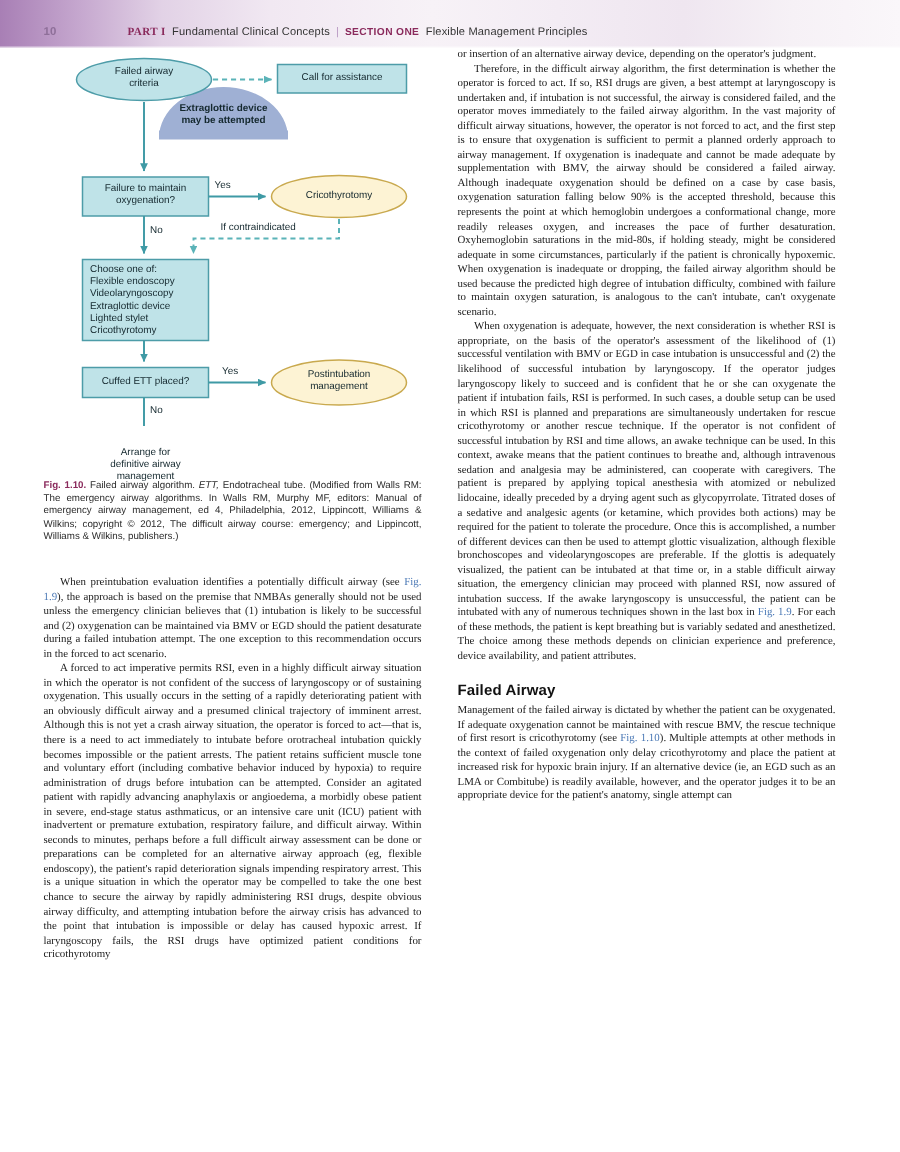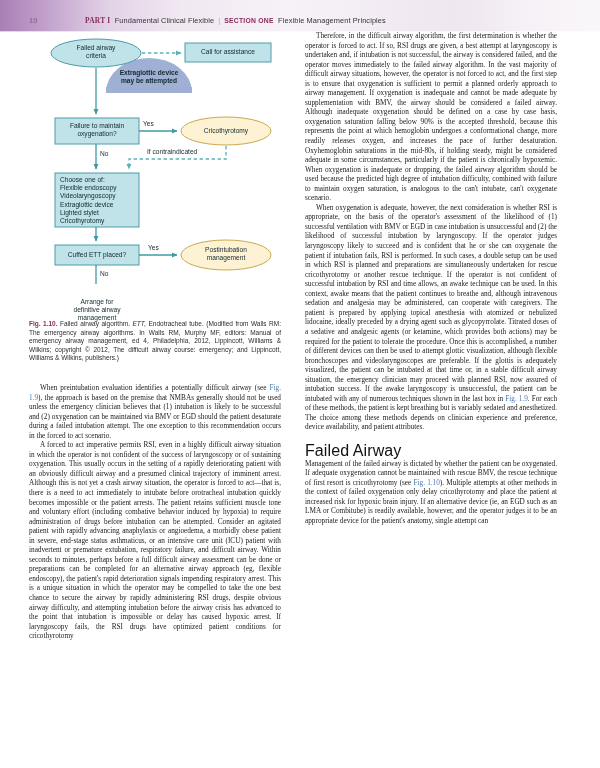--- a/index.html
+++ b/index.html
@@ -65,22 +65,22 @@
     hyphens: manual;
   }
   .col-left  { left: 29px; }
   .col-right { left: 305px; }
 
   .col p { margin: 0; text-indent: 11px; }
   .col p.noindent { text-indent: 0; }
 
   h2.section-head {
     font-family: "Liberation Sans", sans-serif;
-    font-size: 16px;
-    font-weight: normal;
+    font-size: 10px;
+    font-weight: bold;
     color: #111111;
     margin: 13px 0 4px 0;
     letter-spacing: 0.1px;
   }
   .xref { color: #4a78b5; }
 
   
   .figure {
     position: relative;
     width: 252px;
@@ -127,21 +127,21 @@
     top: 352px;
     width: 252px;
   }
 </style>
 </head>
 <body>
 
 <div class="header-band"></div>
 <div class="header-row">
   <span class="folio">10</span>
-  <span class="header-text"><span class="part-label">PART I</span><span class="head-plain">&nbsp;&nbsp;</span><span class="head-plain">Fundamental Clinical Flexible</span><span class="rule-bar">|</span><span class="sec-label">SECTION ONE</span><span class="head-plain">&nbsp;&nbsp;</span><span class="head-plain">Flexible Management Principles</span>
+  <span class="header-text"><span class="part-label">PART I</span><span class="head-plain">&nbsp;&nbsp;</span><span class="head-plain">Fundamental Clinical Concepts</span><span class="rule-bar">|</span><span class="sec-label">SECTION ONE</span><span class="head-plain">&nbsp;&nbsp;</span><span class="head-plain">Flexible Management Principles</span>
   </span>
 </div>
 
 <div class="page">
 
   <div class="col col-left">
 
     <div class="figure">
       <svg class="fig-canvas" viewBox="0 0 252 252">
         <defs>
@@ -230,19 +230,20 @@
     <span>Endotracheal tube.</span>
     <span>(Modified from Walls RM: The emergency airway algorithms. In Walls RM, Murphy MF, editors: Manual of emergency airway management, ed 4, Philadelphia, 2012, Lippincott, Williams &amp; Wilkins; copyright © 2012, The difficult airway course: emergency; and Lippincott, Williams &amp; Wilkins, publishers.)</span>
   </div>
 
   <div class="col lower-left-text">
     <p><span>When preintubation evaluation identifies a potentially difficult airway (see <span class="xref">Fig. 1.9</span>), the approach is based on the premise that NMBAs generally should not be used unless the emergency clinician believes that (1) intubation is likely to be successful and (2) oxygenation can be maintained via BMV or EGD should the patient desaturate during a failed intubation attempt. The one exception to this recommendation occurs in the forced to act scenario.</span></p>
     <p>A forced to act imperative permits RSI, even in a highly difficult airway situation in which the operator is not confident of the success of laryngoscopy or of sustaining oxygenation. This usually occurs in the setting of a rapidly deteriorating patient with an obviously difficult airway and a presumed clinical trajectory of imminent arrest. Although this is not yet a crash airway situation, the operator is forced to act—that is, there is a need to act immediately to intubate before orotracheal intubation quickly becomes impossible or the patient arrests. The patient retains sufficient muscle tone and voluntary effort (including combative behavior induced by hypoxia) to require administration of drugs before intubation can be attempted. Consider an agitated patient with rapidly advancing anaphylaxis or angioedema, a morbidly obese patient in severe, end-stage status asthmaticus, or an intensive care unit (ICU) patient with inadvertent or premature extubation, respiratory failure, and difficult airway. Within seconds to minutes, perhaps before a full difficult airway assessment can be done or preparations can be completed for an alternative airway approach (eg, flexible endoscopy), the patient's rapid deterioration signals impending respiratory arrest. This is a unique situation in which the operator may be compelled to take the one best chance to secure the airway by rapidly administering RSI drugs, despite obvious airway difficulty, and attempting intubation before the airway crisis has advanced to the point that intubation is impossible or delay has caused hypoxic arrest. If laryngoscopy fails, the RSI drugs have optimized patient conditions for cricothyrotomy</p>
   </div>
 
   <div class="col col-right">
+    <p class="noindent">or insertion of an alternative airway device, depending on the operator's judgment.</p>
     <p>Therefore, in the difficult airway algorithm, the first determination is whether the operator is forced to act. If so, RSI drugs are given, a best attempt at laryngoscopy is undertaken and, if intubation is not successful, the airway is considered failed, and the operator moves immediately to the failed airway algorithm. In the vast majority of difficult airway situations, however, the operator is not forced to act, and the first step is to ensure that oxygenation is sufficient to permit a planned orderly approach to airway management. If oxygenation is inadequate and cannot be made adequate by supplementation with BMV, the airway should be considered a failed airway. Although inadequate oxygenation should be defined on a case by case basis, oxygenation saturation falling below 90% is the accepted threshold, because this represents the point at which hemoglobin undergoes a conformational change, more readily releases oxygen, and increases the pace of further desaturation. Oxyhemoglobin saturations in the mid-80s, if holding steady, might be considered adequate in some circumstances, particularly if the patient is chronically hypoxemic. When oxygenation is inadequate or dropping, the failed airway algorithm should be used because the predicted high degree of intubation difficulty, combined with failure to maintain oxygen saturation, is analogous to the can't intubate, can't oxygenate scenario.</p>
     <p>When oxygenation is adequate, however, the next consideration is whether RSI is appropriate, on the basis of the operator's assessment of the likelihood of (1) successful ventilation with BMV or EGD in case intubation is unsuccessful and (2) the likelihood of successful intubation by laryngoscopy. If the operator judges laryngoscopy likely to succeed and is confident that he or she can oxygenate the patient if intubation fails, RSI is performed. In such cases, a double setup can be used in which RSI is planned and preparations are simultaneously undertaken for rescue cricothyrotomy or another rescue technique. If the operator is not confident of successful intubation by RSI and time allows, an awake technique can be used. In this context, awake means that the patient continues to breathe and, although intravenous sedation and analgesia may be administered, can cooperate with caregivers. The patient is prepared by applying topical anesthesia with atomized or nebulized lidocaine, ideally preceded by a drying agent such as glycopyrrolate. Titrated doses of a sedative and analgesic agents (or ketamine, which provides both actions) may be required for the patient to tolerate the procedure. Once this is accomplished, a number of different devices can then be used to attempt glottic visualization, although flexible bronchoscopes and videolaryngoscopes are preferable. If the glottis is adequately visualized, the patient can be intubated at that time or, in a stable difficult airway situation, the emergency clinician may proceed with planned RSI, now assured of intubation success. If the awake laryngoscopy is unsuccessful, the patient can be intubated with any of numerous techniques shown in the last box in <span class="xref">Fig. 1.9</span>. For each of these methods, the patient is kept breathing but is variably sedated and anesthetized. The choice among these methods depends on clinician experience and preference, device availability, and patient attributes.</p>
     <h2 class="section-head">Failed Airway</h2>
     <p class="noindent">Management of the failed airway is dictated by whether the patient can be oxygenated. If adequate oxygenation cannot be maintained with rescue BMV, the rescue technique of first resort is cricothyrotomy (see <span class="xref">Fig. 1.10</span>). Multiple attempts at other methods in the context of failed oxygenation only delay cricothyrotomy and place the patient at increased risk for hypoxic brain injury. If an alternative device (ie, an EGD such as an LMA or Combitube) is readily available, however, and the operator judges it to be an appropriate device for the patient's anatomy, single attempt can</p>
   </div>
 
 </div>
 
 </body></html>

